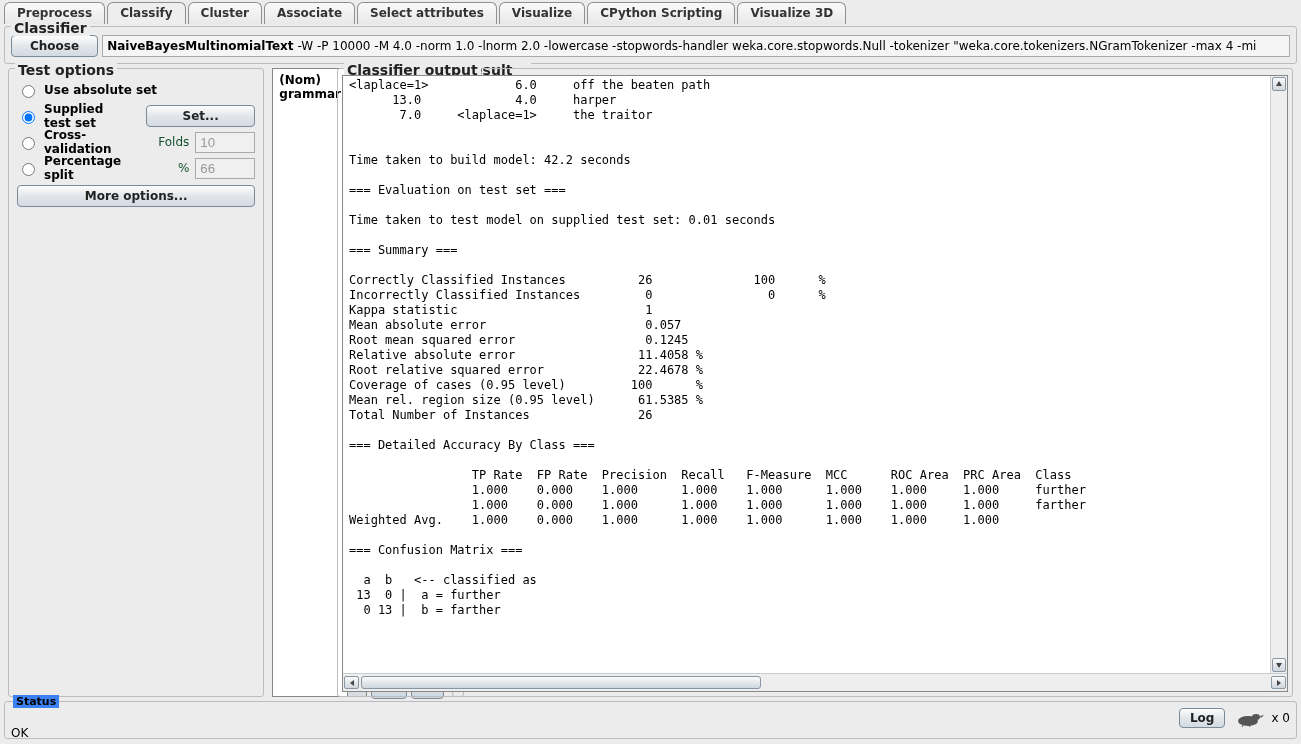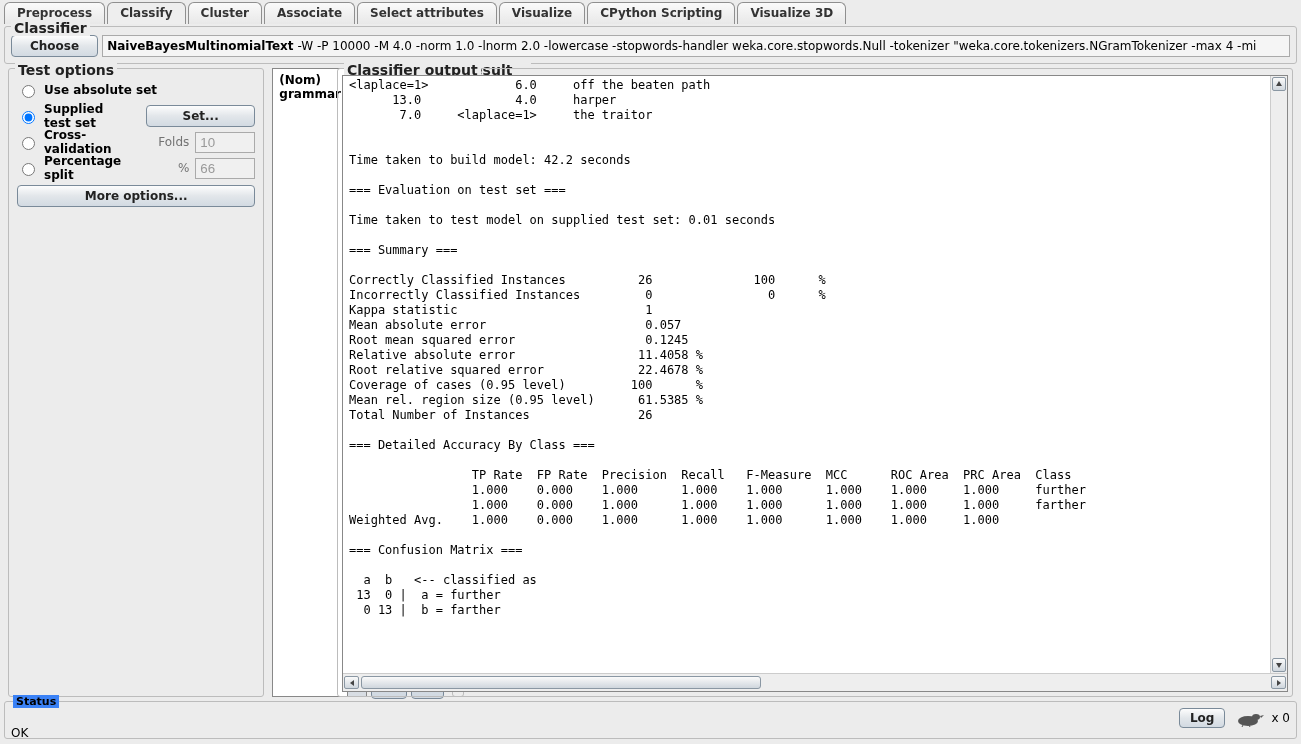--- a/index.html
+++ b/index.html
@@ -188,21 +188,21 @@
     height:38px;
   }
   .status-title{
     position:absolute;top:-7px;left:8px;background:#3b82f6;padding:0 3px;
     font-weight:bold;font-size:11px;
   }
   .status-ok{position:absolute;left:6px;top:24px;font-weight:normal;}
   .status-right{position:absolute;right:6px;top:6px;display:flex;align-items:center;gap:6px;}
   .bird{width:34px;height:18px;position:relative;}
   .bird svg{width:34px;height:18px;}
-  .folds-label{color:#737373;font-weight:normal;width:38px;text-align:right;}
+  .folds-label{color:#14532d;font-weight:normal;width:38px;text-align:right;}
 </style>
 </head>
 <body>
 
 <div class="tabs">
   <div class="tab">Preprocess</div>
   <div class="tab active">Classify</div>
   <div class="tab">Cluster</div>
   <div class="tab">Associate</div>
   <div class="tab">Select attributes</div>

